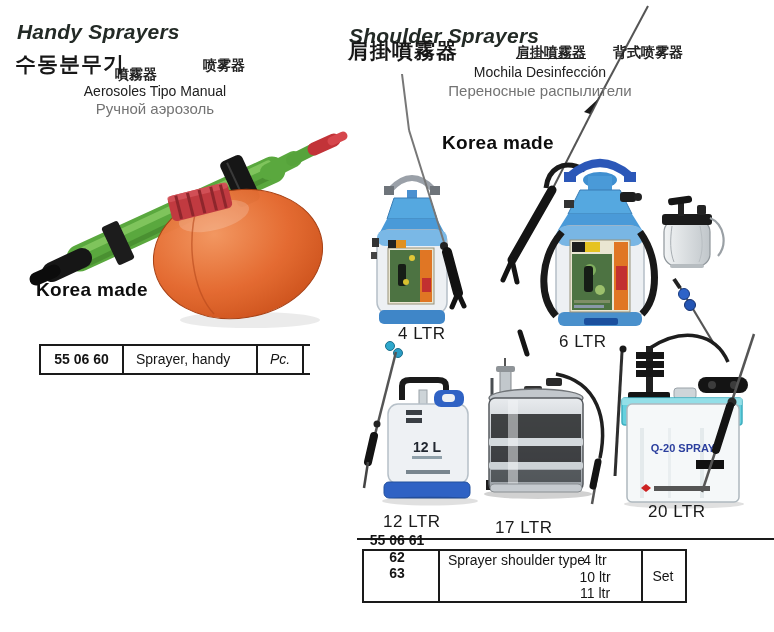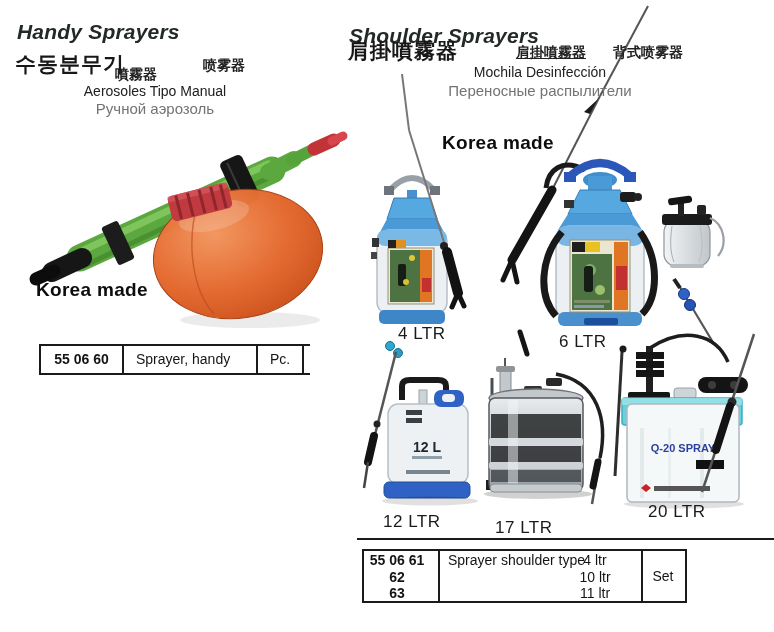--- a/index.html
+++ b/index.html
@@ -260,21 +260,21 @@
 <div class="abs origin" style="left:36px;top:279px;">Korea made</div>
 
 <div class="abs rule" style="left:39px;top:344px;width:271px;height:2px;"></div>
 <div class="abs rule" style="left:39px;top:373px;width:271px;height:2px;"></div>
 <div class="abs rule" style="left:39px;top:344px;width:2px;height:31px;"></div>
 <div class="abs rule" style="left:122px;top:344px;width:2px;height:31px;"></div>
 <div class="abs rule" style="left:256px;top:344px;width:2px;height:31px;"></div>
 <div class="abs rule" style="left:302px;top:344px;width:2px;height:31px;"></div>
 <div class="abs tbl-text code center" style="left:41px;top:346px;width:81px;line-height:27px;">55 06 60</div>
 <div class="abs tbl-text" style="left:136px;top:346px;line-height:27px;">Sprayer, handy</div>
-<div class="abs tbl-text center" style="left:258px;top:346px;width:44px;line-height:27px;">Pc.</div>
+<div class="abs tbl-text center" style="left:258px;top:346px;width:44px;line-height:27px;font-style:italic;">Pc.</div>
 
 <div class="abs title" style="left:349px;top:6px;margin-top:18px;">Shoulder Sprayers</div>
 <div class="abs ko" style="left:348px;top:37px;">肩掛噴霧器</div>
 <div class="abs cjk" style="left:516px;top:44px;text-decoration:underline;">肩掛噴霧器</div>
 <div class="abs cjk" style="left:613px;top:44px;">背式喷雾器</div>
 <div class="abs sub right-align" style="left:420px;top:64px;width:240px;">Mochila Desinfección</div>
 <div class="abs sub-ru right-align" style="left:420px;top:82px;width:240px;">Переносные распылители</div>
 <div class="abs origin" style="left:442px;top:132px;">Korea made</div>
 
 <div class="abs cap" style="left:398px;top:324px;">4 LTR</div>
@@ -284,21 +284,21 @@
 <div class="abs cap" style="left:648px;top:502px;">20 LTR</div>
 
 <div class="abs rule" style="left:357px;top:538px;width:417px;height:2px;"></div>
 <div class="abs rule" style="left:362px;top:549px;width:325px;height:2px;"></div>
 <div class="abs rule" style="left:362px;top:601px;width:325px;height:2px;"></div>
 <div class="abs rule" style="left:362px;top:549px;width:2px;height:54px;"></div>
 <div class="abs rule" style="left:438px;top:549px;width:2px;height:54px;"></div>
 <div class="abs rule" style="left:641px;top:549px;width:2px;height:54px;"></div>
 <div class="abs rule" style="left:685px;top:549px;width:2px;height:54px;"></div>
 
-<div class="abs tbl-text code right-align" style="left:364px;top:552px;width:66px;line-height:16.5px;">
+<div class="abs tbl-text code right-align" style="left:364px;top:532px;width:66px;line-height:16.5px;">
   <div>55 06 61</div>
   <div>62</div>
   <div>63</div>
 </div>
 <div class="abs tbl-text" style="left:448px;top:552px;line-height:16.5px;">Sprayer shoulder type</div>
 <div class="abs tbl-text right-align" style="left:558px;top:552px;width:74px;line-height:16.5px;">
   <div>4 ltr</div>
   <div>10 ltr</div>
   <div>11 ltr</div>
 </div>

